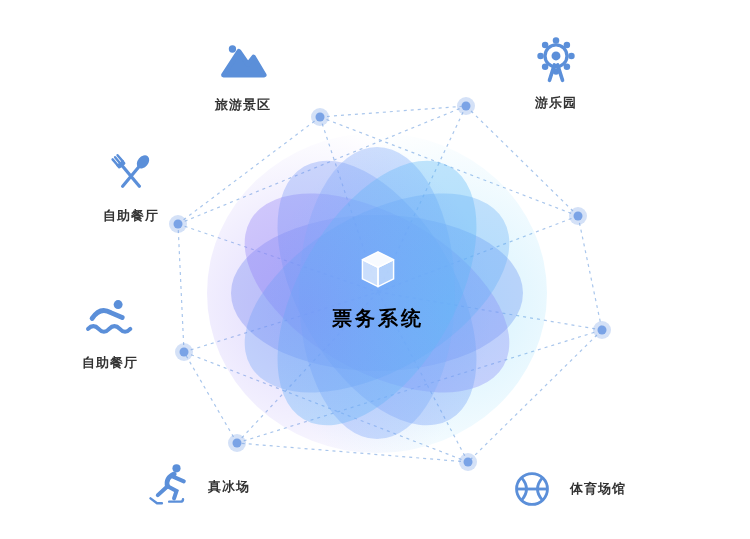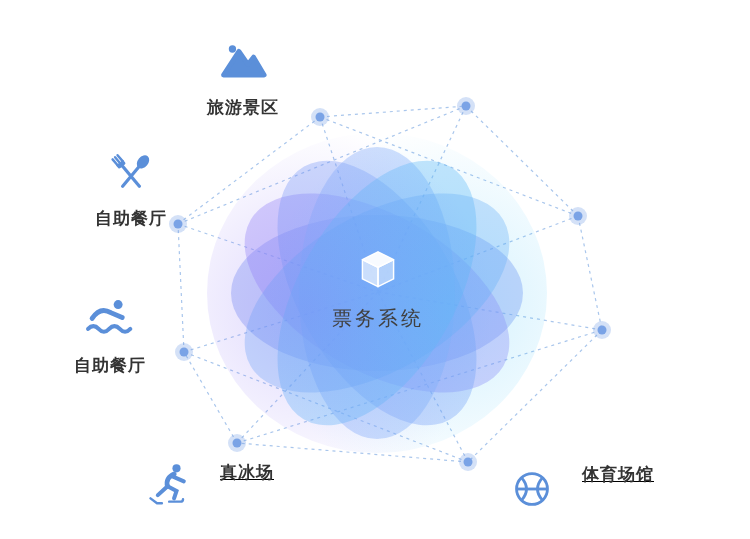--- a/index.html
+++ b/index.html
@@ -29,27 +29,27 @@
   .petal.p3 { transform:rotate(60deg);  background:rgba(118,156,247,.36); }
   .petal.p4 { transform:rotate(90deg);  background:rgba(134,174,249,.40); }
   .petal.p5 { transform:rotate(120deg); background:rgba(99,187,247,.38); }
   .petal.p6 { transform:rotate(150deg); background:rgba(103,170,247,.34); }
   .tint { position:absolute; width:340px; height:320px; left:-170px; top:-160px; border-radius:50%; }
   .tint-left  { background:radial-gradient(circle at 30% 55%, rgba(138,112,246,.28), rgba(138,112,246,0) 62%); }
   .tint-right { background:radial-gradient(circle at 72% 55%, rgba(80,200,250,.25), rgba(80,200,250,0) 62%); }
   
   .center-label { position:absolute; left:378px; top:290px; transform:translate(-50%,-50%);
     z-index:3; text-align:center; color:#fff; }
-  .center-title { font-size:20px; font-weight:400; letter-spacing:3px; color:#404040; margin-top:5px; white-space:nowrap; }
+  .center-title { font-size:20px; font-weight:700; letter-spacing:3px; color:#000000; margin-top:5px; white-space:nowrap; }
   
   .sat { position:absolute; z-index:4; text-align:center; transform:translateX(-50%); }
   .sat .icon { display:block; }
   .sat .icon svg { width:52px; height:52px; display:block; margin:0 auto; color:var(--icon-blue); }
-  .sat .lbl { margin-top:8px; font-size:17px; font-weight:700; color:var(--label); white-space:nowrap; letter-spacing:1px; }
-  .sat.row { display:flex; align-items:flex-start; gap:24px; transform:none; text-align:left;text-decoration:underline; }
+  .sat .lbl { margin-top:8px; font-size:13px; font-weight:700; color:var(--label); white-space:nowrap; letter-spacing:1px; }
+  .sat.row { display:flex; align-items:center; gap:12px; transform:none; text-align:left; }
   .sat.row .lbl { margin-top:0; }
   .pos-scenic    { left:243px; top:36px; }
   .pos-amusement { left:556px; top:34px; }
   .pos-buffet    { left:103px; top:147px;margin-left:28px; }
   .pos-museum    { left:652px; top:169px; }
   .pos-waterpark { left:110px; top:294px; }
   .pos-theater   { left:656px; top:307px; }
   .pos-icerink   { left:144px; top:461px; }
   .pos-stadium   { left:506px; top:463px; }
 </style>
@@ -144,20 +144,40 @@
   <div class="sat pos-scenic">
     <span class="icon">
       <svg viewBox="0 0 64 64">
         <circle cx="19" cy="16" r="4.5" fill="currentColor"></circle>
         <path d="M8 48 L27 19 L38 35 L45 26 L58 48 Z" fill="currentColor" stroke="currentColor" stroke-width="6" stroke-linejoin="round"></path>
       </svg>
     </span>
     <div class="lbl">旅游景区</div>
   </div>
 
+  <div class="sat pos-amusement">
+    <span class="icon">
+      <svg viewBox="0 0 64 64">
+        <circle cx="32" cy="27" r="13.5" fill="none" stroke="currentColor" stroke-width="4"></circle>
+        <g fill="currentColor">
+          <circle cx="51" cy="27" r="4"></circle>
+            <circle cx="45.4" cy="40.4" r="4"></circle>
+            <circle cx="32" cy="46" r="4"></circle>
+          <circle cx="18.6" cy="40.4" r="4"></circle>
+            <circle cx="13" cy="27" r="4"></circle>
+            <circle cx="18.6" cy="13.6" r="4"></circle>
+          <circle cx="32" cy="8" r="4"></circle>
+            <circle cx="45.4" cy="13.6" r="4"></circle>
+          <circle cx="32" cy="27" r="5.5"></circle>
+        </g>
+        <path d="M30 38 L24 57 M34 38 L40 57" stroke="currentColor" stroke-width="4.5" stroke-linecap="round" fill="none"></path>
+      </svg>
+    </span>
+    <div class="lbl">游乐园</div>
+  </div>
 
   <div class="sat pos-buffet">
     <span class="icon">
       <svg viewBox="0 0 64 64" fill="currentColor">
         <g transform="rotate(40 32 36)">
           <ellipse cx="32" cy="13" rx="6.5" ry="9"></ellipse>
           <rect x="30" y="20" width="4" height="34" rx="2"></rect>
         </g>
         <g transform="rotate(-40 32 36)">
           <rect x="26.5" y="4" width="3" height="13" rx="1.5"></rect>

